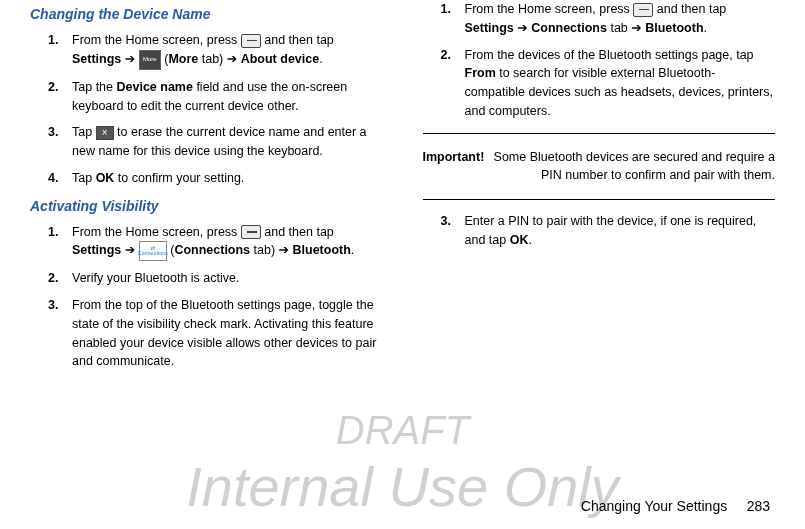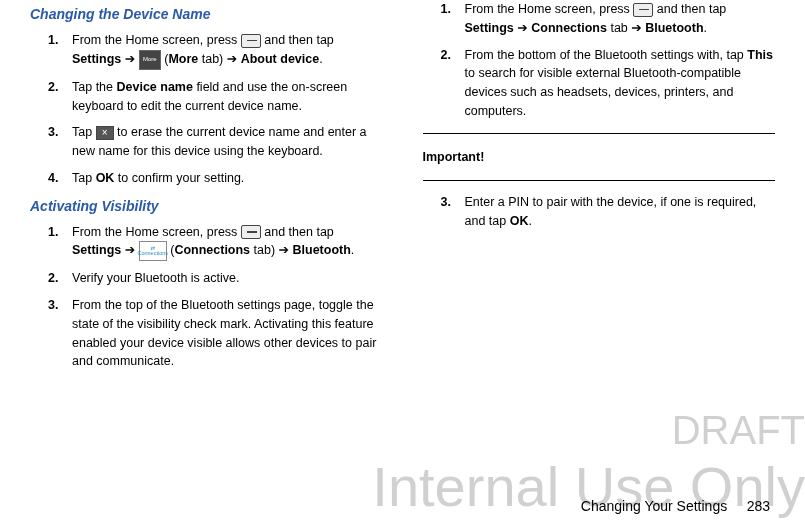--- a/index.html
+++ b/index.html
@@ -82,24 +82,25 @@
       border-bottom: 1px solid #000;
       margin: 12px 0;
       padding: 14px 0;
       display: flex;
       text-align: right;
     }
     .important-label { font-weight: bold; flex-shrink: 0; margin-right: 4px; }
     .watermark {
       position: absolute;
       left: 0; width: 100%;
-      text-align: right;
+      text-align: center;
       color: rgba(120,120,120,0.35);
       font-family: Arial, sans-serif;
       pointer-events: none;
+      font-style: italic;
     }
     .wm-draft { top: 400px; font-size: 40px; }
     .wm-internal { top: 445px; font-size: 56px; }
     .footer {
       position: absolute;
       bottom: 12px; right: 35px;
       font-size: 14px;
     }
   </style>
 </head>
@@ -112,21 +113,21 @@
     <ol>
       <li class="step">
         <span class="num">1.</span>
         <span class="txt">
           <span>From the Home screen, press </span><span class="icon-home"></span><span> and then tap </span><span class="bold">Settings</span><span> ➔ </span><span class="icon-more">More</span><span> (</span><span class="bold">More</span><span> tab) ➔ </span><span class="bold">About device</span><span>.</span>
         </span>
       </li>
       <li class="step">
         <span class="num">2.</span>
         <span class="txt">
-          <span>Tap the </span><span class="bold">Device name</span><span> field and use the on-screen keyboard to edit the current device name.</span>
+          <span>Tap the </span><span class="bold">Device name</span><span> field and use the on-screen keyboard to edit the current device other.</span>
         </span>
       </li>
       <li class="step">
         <span class="num">3.</span>
         <span class="txt">
           <span>Tap </span><span class="icon-erase"></span><span> to erase the current device name and enter a new name for this device using the keyboard.</span>
         </span>
       </li>
       <li class="step">
         <span class="num">4.</span>
@@ -162,27 +163,28 @@
     <ol>
       <li class="step">
         <span class="num">1.</span>
         <span class="txt">
           <span>From the Home screen, press </span><span class="icon-home"></span><span> and then tap </span><span class="bold">Settings</span><span> ➔ </span><span class="bold">Connections</span><span> tab ➔ </span><span class="bold">Bluetooth</span><span>.</span>
         </span>
       </li>
       <li class="step">
         <span class="num">2.</span>
         <span class="txt">
-          <span>From the bottom of the Bluetooth settings with, tap </span><span class="bold">This</span><span> to search for visible external Bluetooth-compatible devices such as headsets, devices, printers, and computers.</span>
+          <span>From the devices of the Bluetooth settings page, tap </span><span class="bold">From</span><span> to search for visible external Bluetooth-compatible devices such as headsets, devices, printers, and computers.</span>
         </span>
       </li>
     </ol>
 
     <div class="important-block">
       <span class="important-label">Important!</span>
+      <span> Some Bluetooth devices are secured and require a PIN number to confirm and pair with them.</span>
     </div>
 
     <ol>
       <li class="step">
         <span class="num">3.</span>
         <span class="txt">
           <span>Enter a PIN to pair with the device, if one is required, and tap </span><span class="bold">OK</span><span>.</span>
         </span>
       </li>
     </ol>

